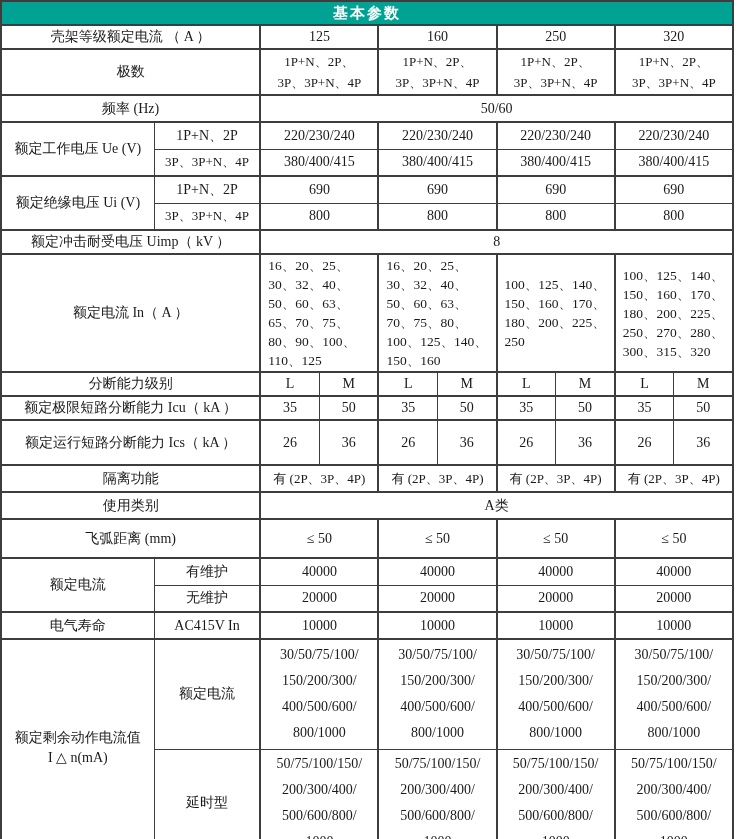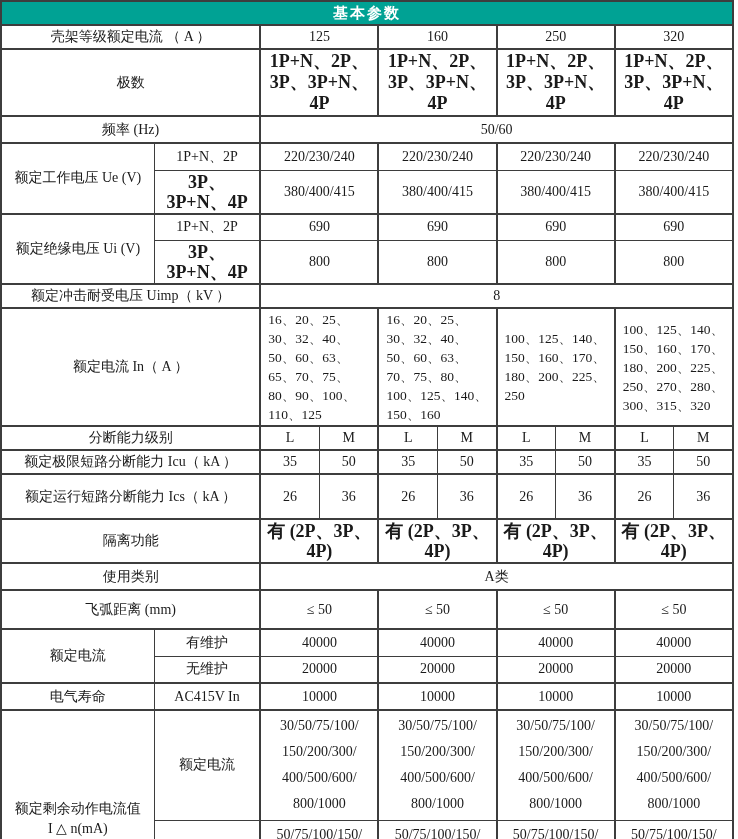--- a/index.html
+++ b/index.html
@@ -31,21 +31,21 @@
   tr.grp td{border-top-width:2px;}
   td.csep{border-left-width:2px;}
   tr.hdr td{
     background:var(--header_bg);
     color:var(--header_text);
     font-weight:bold;
     font-size:15px;
     letter-spacing:2px;
     border:1px solid var(--border);
   }
-  td.small{font-size:18px;font-weight:bold;}
+  td.small{font-size:13px;}
   td.list{text-align:left;padding-left:7px;line-height:19px;font-size:13.5px;}
   td.ln26{line-height:26px;}
   td.ln21{line-height:21px;}
 </style>
 </head>
 <body>
 
 <div class="wrap">
 <table>
   <colgroup>

